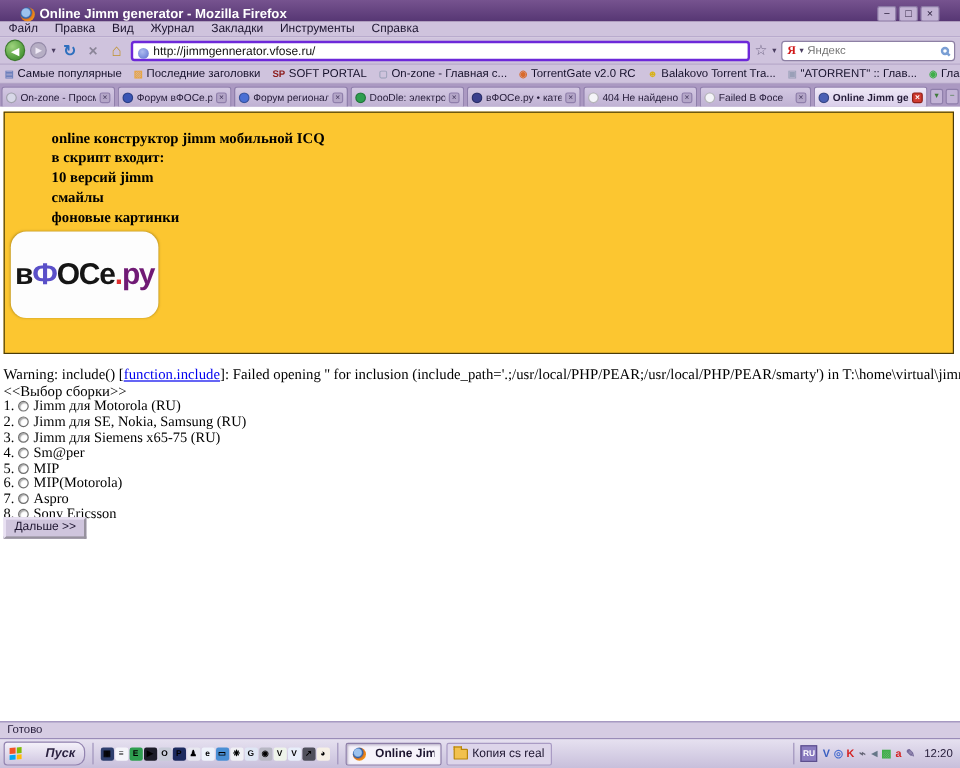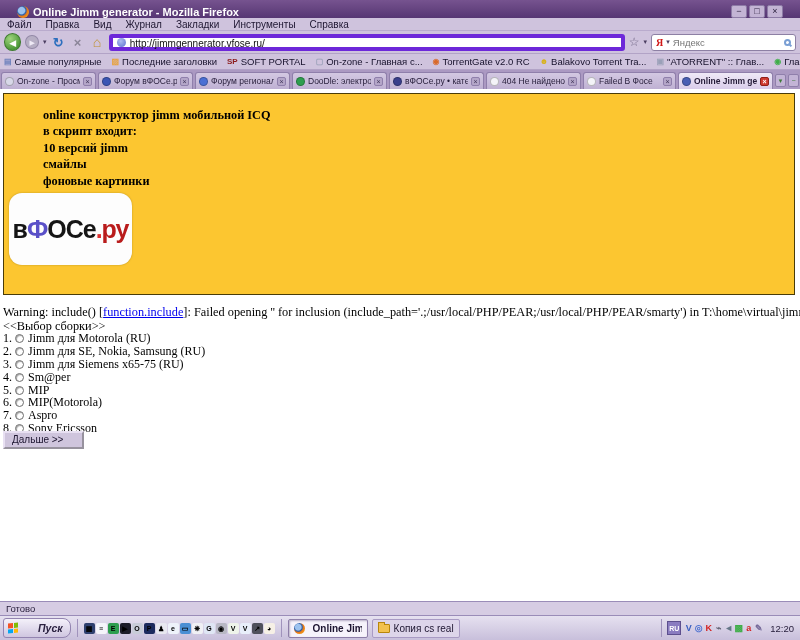--- a/index.html
+++ b/index.html
@@ -34,21 +34,21 @@
     background:radial-gradient(circle at 35% 30%, #9fd47e, #4e9a3a 70%);
     color:#fff; font-size:9px; line-height:18px; text-align:center; border:1px solid #3d7a2e; }
   .nav-fwd { width:14px; height:14px; border-radius:50%; background:#b6aec4;
     color:#efeaf6; font-size:7px; line-height:14px; text-align:center; border:1px solid #948aa8; }
   .mini-drop { font-size:7px; color:#4a3d60; }
   .nav-glyph { font-size:13px; font-weight:bold; width:16px; text-align:center; }
   .reload { color:#2d6fbe; }
   .stop { color:#8b8598; }
   .home { color:#c0922e; font-size:14px; }
   .urlbox { flex:0 0 auto; width:516px; height:17px; background:#fff;
-    border:4px solid #6d28d9; border-radius:3px; display:flex; align-items:flex-start;
+    border:2px solid #6d28d9; border-radius:3px; display:flex; align-items:flex-end;
     padding:0 4px; gap:4px; }
   .url-fav { width:9px; height:9px; border-radius:50%;
     background:radial-gradient(circle at 40% 35%, #aebcf0, #5a6fd0); flex:0 0 auto; }
   .urlbox input { flex:1; border:none; outline:none; background:transparent;
     font-size:10px; color:#111; font-family:"Liberation Sans",sans-serif; }
   .star { font-size:12px; color:#6f6584; }
   .searchbox { width:150px; height:17px; background:#fff; border:1px solid #8d80a4;
     border-radius:3px; display:flex; align-items:center; padding:0 4px; gap:3px; }
   .ya { color:#d01818; font-weight:bold; font-size:10px; font-family:"Liberation Serif",serif; }
   .searchbox input { flex:1; border:none; outline:none; background:transparent;
@@ -97,21 +97,21 @@
   .warn-link { color:#0000ee; text-decoration:underline; }
   .choose-heading { left:3px; top:230px; font-size:12.3px; }
   .options { left:3px; top:243px; font-size:12px; }
   .option-row { height:12.9px; display:flex; align-items:center; }
   .opt-num { width:11px; }
   .radio { width:9px; height:9px; border-radius:50%; background:#fff;
     border:1px solid #6f6f6f; box-shadow:inset 1px 1px 1px rgba(0,0,0,.35);
     margin:0 4px 0 1px; flex:0 0 auto; }
   .next-btn { left:3px; top:342px; font-family:"Liberation Sans",sans-serif;
     font-size:10px; color:#1d1530; background:#cfc5dd;
-    border:2px outset #e8e0f2; padding:1px 19px 2px 7px; }
+    border:2px outset #e8e0f2; padding:1px 7px 2px 7px; }
 
   
   .statusbar { left:0; top:601px; width:800px; height:14px; background:#d6cce3;
     border-top:1px solid #9a8cb8; font-size:9.5px; color:#241b38;
     display:flex; align-items:center; padding:0 6px; }
 
   
   .taskbar { left:0; top:615px; width:800px; height:25px;
     background:linear-gradient(#e6e1f0,#c8bfdb); border-top:1px solid #9a8cb8;
     display:flex; align-items:center; padding:0 3px; gap:4px; }
@@ -317,21 +317,21 @@
       <div class="logo">
 
           <span style="color: rgb(21, 21, 21);">в</span>
 
           <span style="color: rgb(90, 80, 200);">Ф</span>
 
           <span style="color: rgb(21, 21, 21);">ОСе</span>
 
           <span style="color: rgb(224, 48, 48);">.</span>
 
-          <span style="color: #b91c1c;">ру</span>
+          <span style="color: #701a75;">ру</span>
 
       </div>
     </div>
 
     <div class="abs warning">
       <span>Warning: include() [</span><span class="warn-link">function.include</span><span>]: Failed opening '' for inclusion (include_path='.;/usr/local/PHP/PEAR;/usr/local/PHP/PEAR/smarty') in T:\home\virtual\jimmgennerator.vfose.ru\index.php on line 37</span>
     </div>
 
     <div class="abs choose-heading">&lt;&lt;Выбор сборки&gt;&gt;</div>
 

